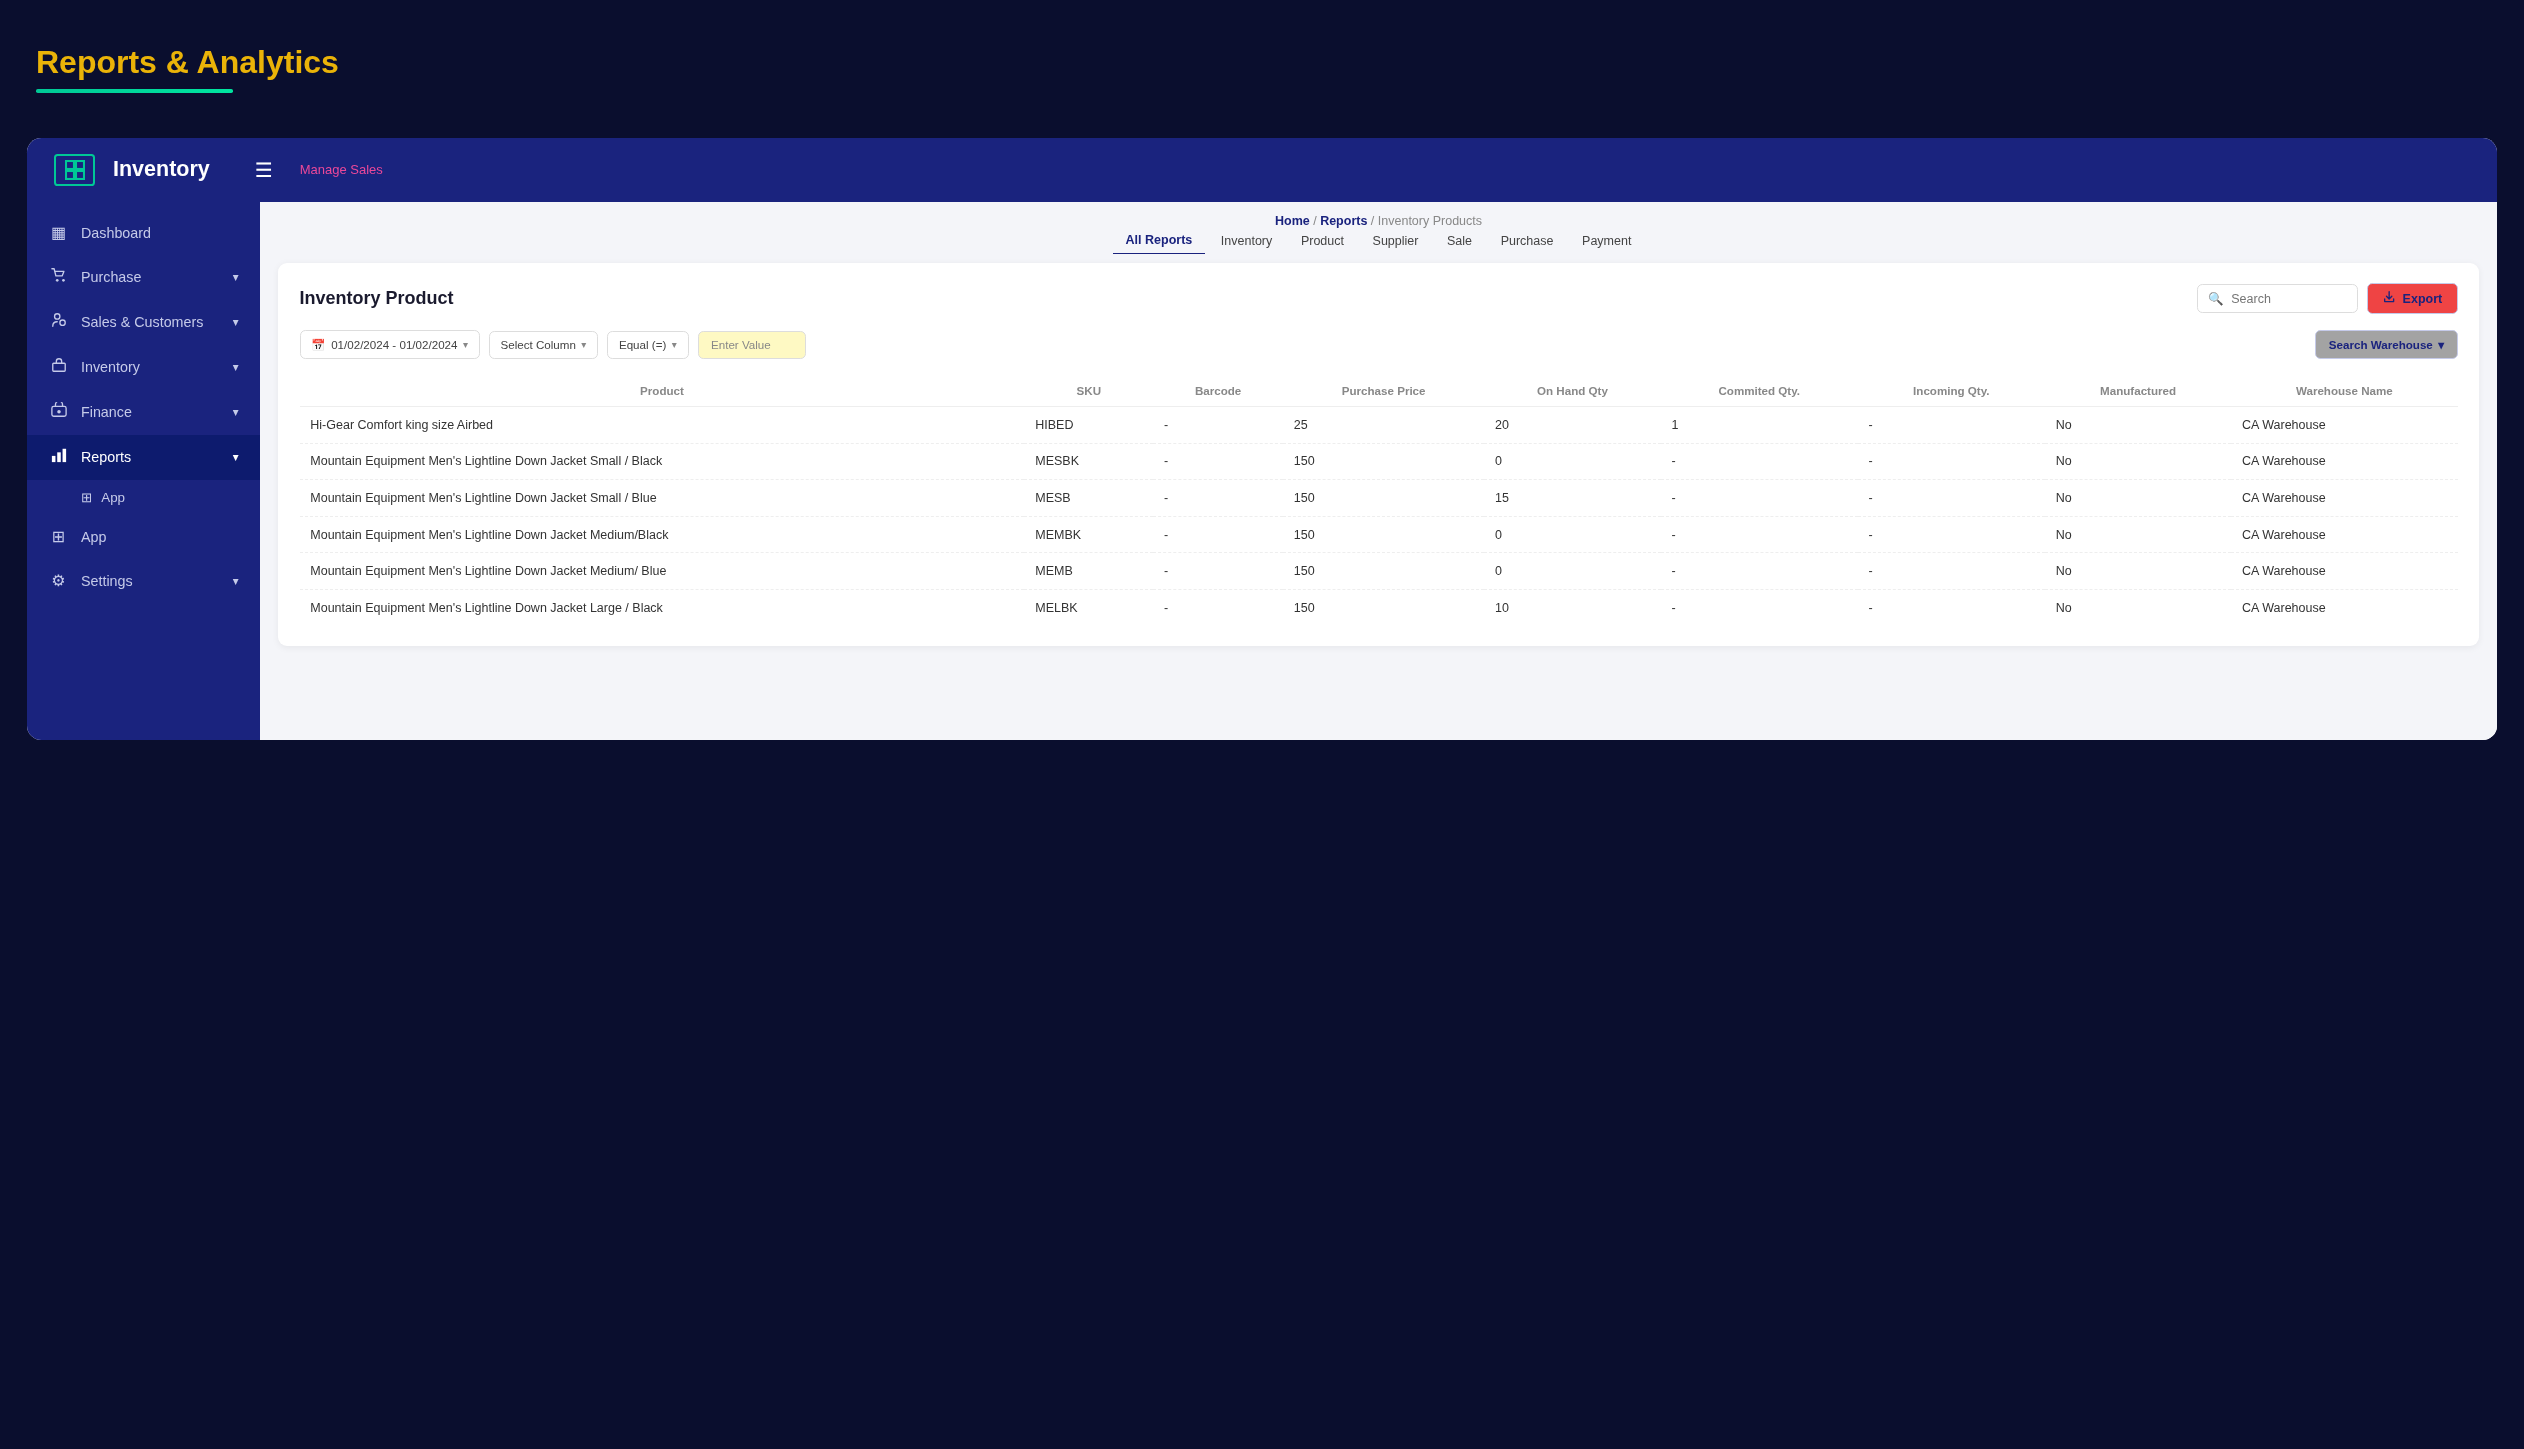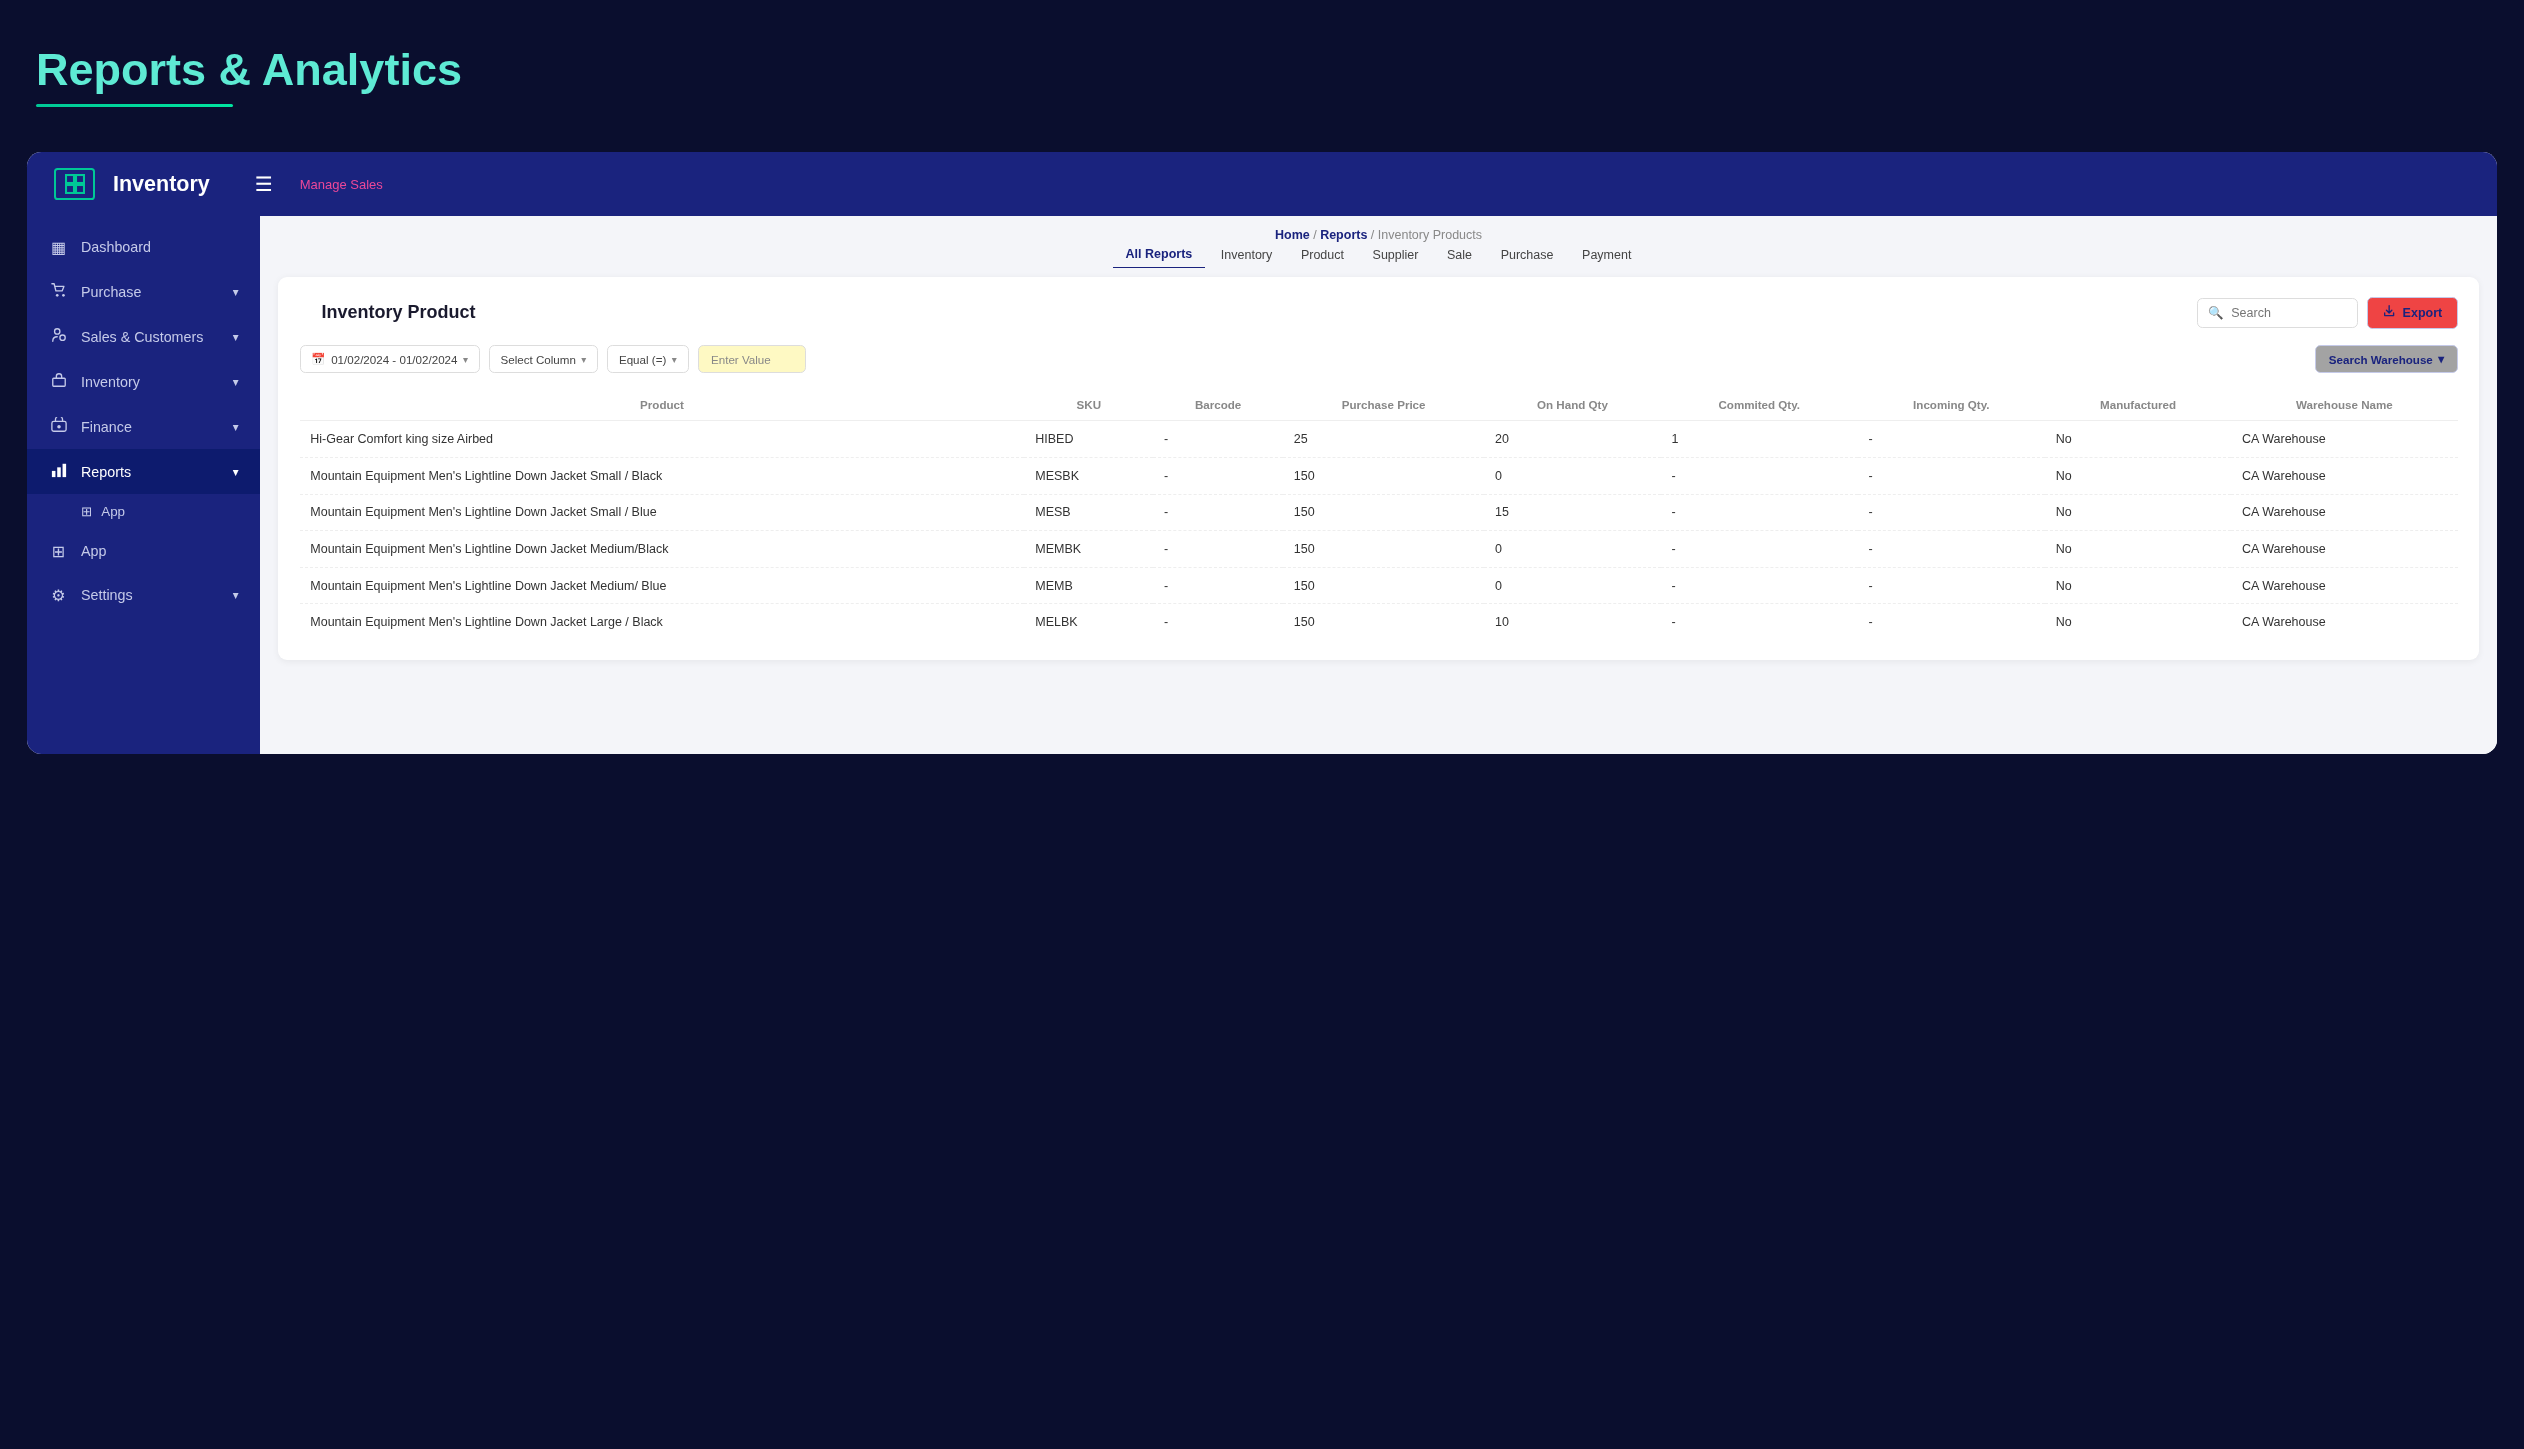--- a/index.html
+++ b/index.html
@@ -6,23 +6,23 @@
     body {
       font-family: 'Segoe UI', Arial, sans-serif;
       background: #0a0e2e;
       min-height: 100vh;
       padding: 27px;
     }
     .page-header {
       padding: 18px 9px 27px 9px;
     }
     .page-title {
-      font-size: 45px;
+      font-size: 32px;
       font-weight: 800;
-      color: #5eead4;
+      color: #eab308;
       line-height: 1.1;
     }
     .title-underline {
       width: 197px;
       height: 3.6px;
       background: linear-gradient(to right, #00c896, #00e5a0);
       margin-top: 9px;
       border-radius: 1.8px;
     }
     .main-card {
@@ -166,21 +166,20 @@
       margin: 0 18px 18px 18px;
       border-radius: 9px;
       padding: 20px 21.5px;
       box-shadow: 0 1.8px 7.2px rgba(0,0,0,0.06);
     }
     .report-panel-header {
       display: flex;
       align-items: center;
       justify-content: space-between;
       margin-bottom: 16px;
-      margin-left: 22px;
     }
     .report-panel-title {
       font-size: 18px;
       font-weight: 700;
       color: #1a1a2e;
     }
     .header-actions {
       display: flex;
       gap: 9px;
       align-items: center;

